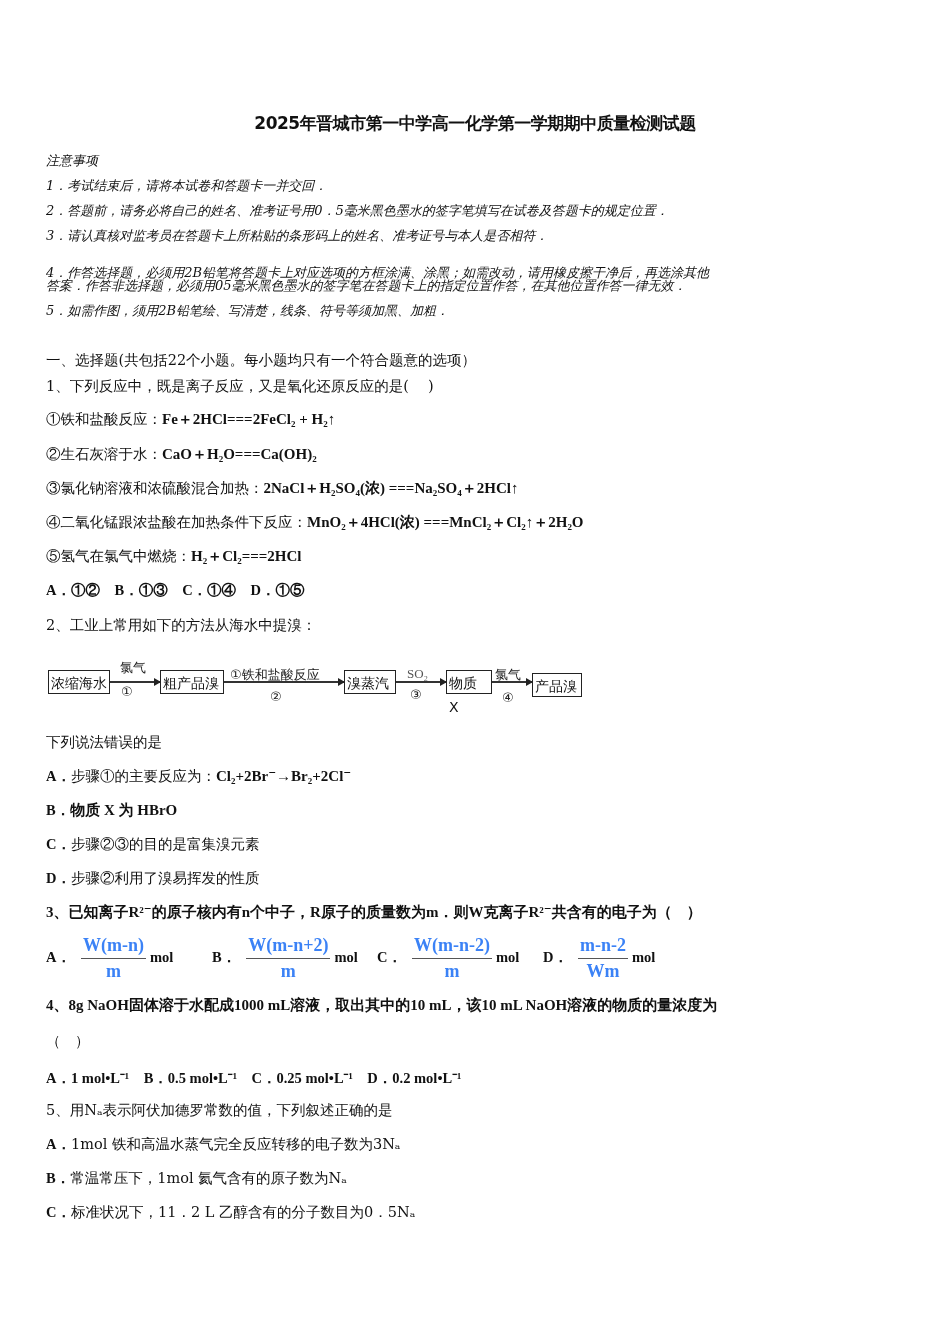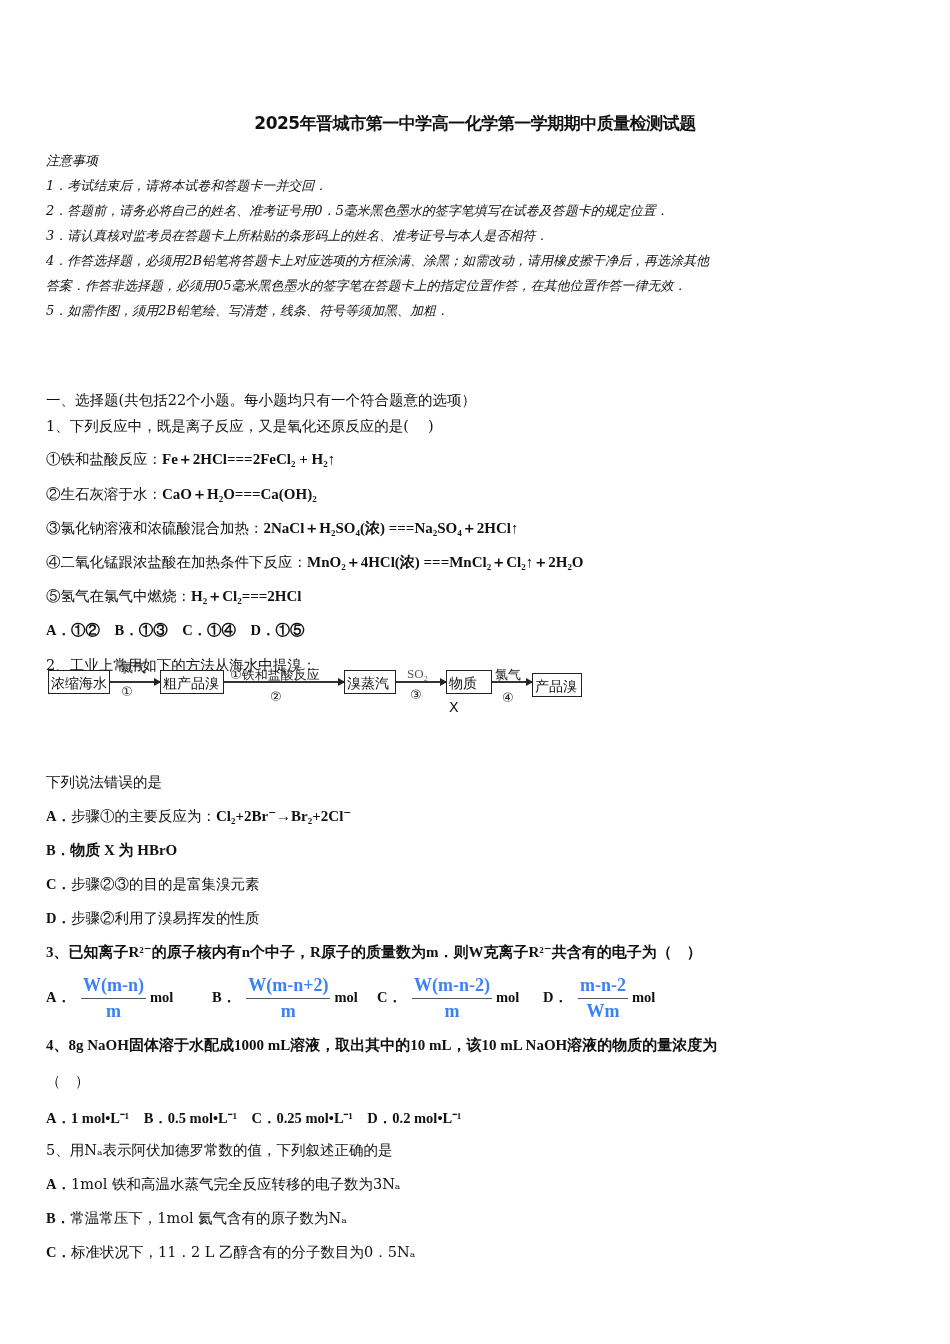--- a/index.html
+++ b/index.html
@@ -8,21 +8,21 @@
       font-family: "DejaVu Serif", "Liberation Serif", serif;
       color: #111;
     }
     .abs { position: absolute; white-space: nowrap; }
     .title {
       left: 0; width: 950px; top: 112px; text-align: center;
       font-family: "DejaVu Sans", "Liberation Sans", sans-serif;
       font-weight: bold; font-size: 17px; letter-spacing: -0.5px;
     }
     .note { left: 46px; font-size: 13px; font-family: "DejaVu Serif", serif; font-style: italic; }
-    .q { left: 46px; font-size: 14.5px; margin-top: 40px; }
+    .q { left: 46px; font-size: 14.5px; }
     .bold { font-weight: bold; }
     .chem { font-family: "Liberation Serif", "DejaVu Serif", serif; font-weight: bold; font-size: 15px; }
     .opt { font-family: "Liberation Serif", serif; font-weight: bold; }
     
     .fbox {
       position: absolute; border: 1px solid #222; height: 24px; top: 670px;
       font-family: "DejaVu Sans", sans-serif; font-size: 14px; line-height: 24px;
       padding: 0 2px; box-sizing: border-box; background: #fff;
     }
     .farrow { position: absolute; top: 681px; height: 1.5px; background: #333; }
@@ -39,21 +39,21 @@
 </head>
 <body>
 
 <div class="abs title">2025年晋城市第一中学高一化学第一学期期中质量检测试题</div>
 
 <div>
   <div class="abs note" style="top:152px">注意事项</div>
   <div class="abs note" style="top:177px">1．考试结束后，请将本试卷和答题卡一并交回．</div>
   <div class="abs note" style="top:202px">2．答题前，请务必将自己的姓名、准考证号用0．5毫米黑色墨水的签字笔填写在试卷及答题卡的规定位置．</div>
   <div class="abs note" style="top:227px">3．请认真核对监考员在答题卡上所粘贴的条形码上的姓名、准考证号与本人是否相符．</div>
-  <div class="abs note" style="top:252px">4．作答选择题，必须用2B铅笔将答题卡上对应选项的方框涂满、涂黑；如需改动，请用橡皮擦干净后，再选涂其他</div>
+  <div class="abs note" style="top:264px">4．作答选择题，必须用2B铅笔将答题卡上对应选项的方框涂满、涂黑；如需改动，请用橡皮擦干净后，再选涂其他</div>
   <div class="abs note" style="top:277px">答案．作答非选择题，必须用05毫米黑色墨水的签字笔在答题卡上的指定位置作答，在其他位置作答一律无效．</div>
   <div class="abs note" style="top:302px">5．如需作图，须用2B铅笔绘、写清楚，线条、符号等须加黑、加粗．</div>
 </div>
 
 <div class="abs q" style="top:351px">一、选择题(共包括22个小题。每小题均只有一个符合题意的选项）</div>
 
 <div>
   <div class="abs q" style="top:377px">1、下列反应中，既是离子反应，又是氧化还原反应的是(　 )</div>
   <div class="abs q" style="top:410px">
     <span>①铁和盐酸反应：</span><span class="chem">Fe＋2HCl===2FeCl₂ + H₂↑</span>

